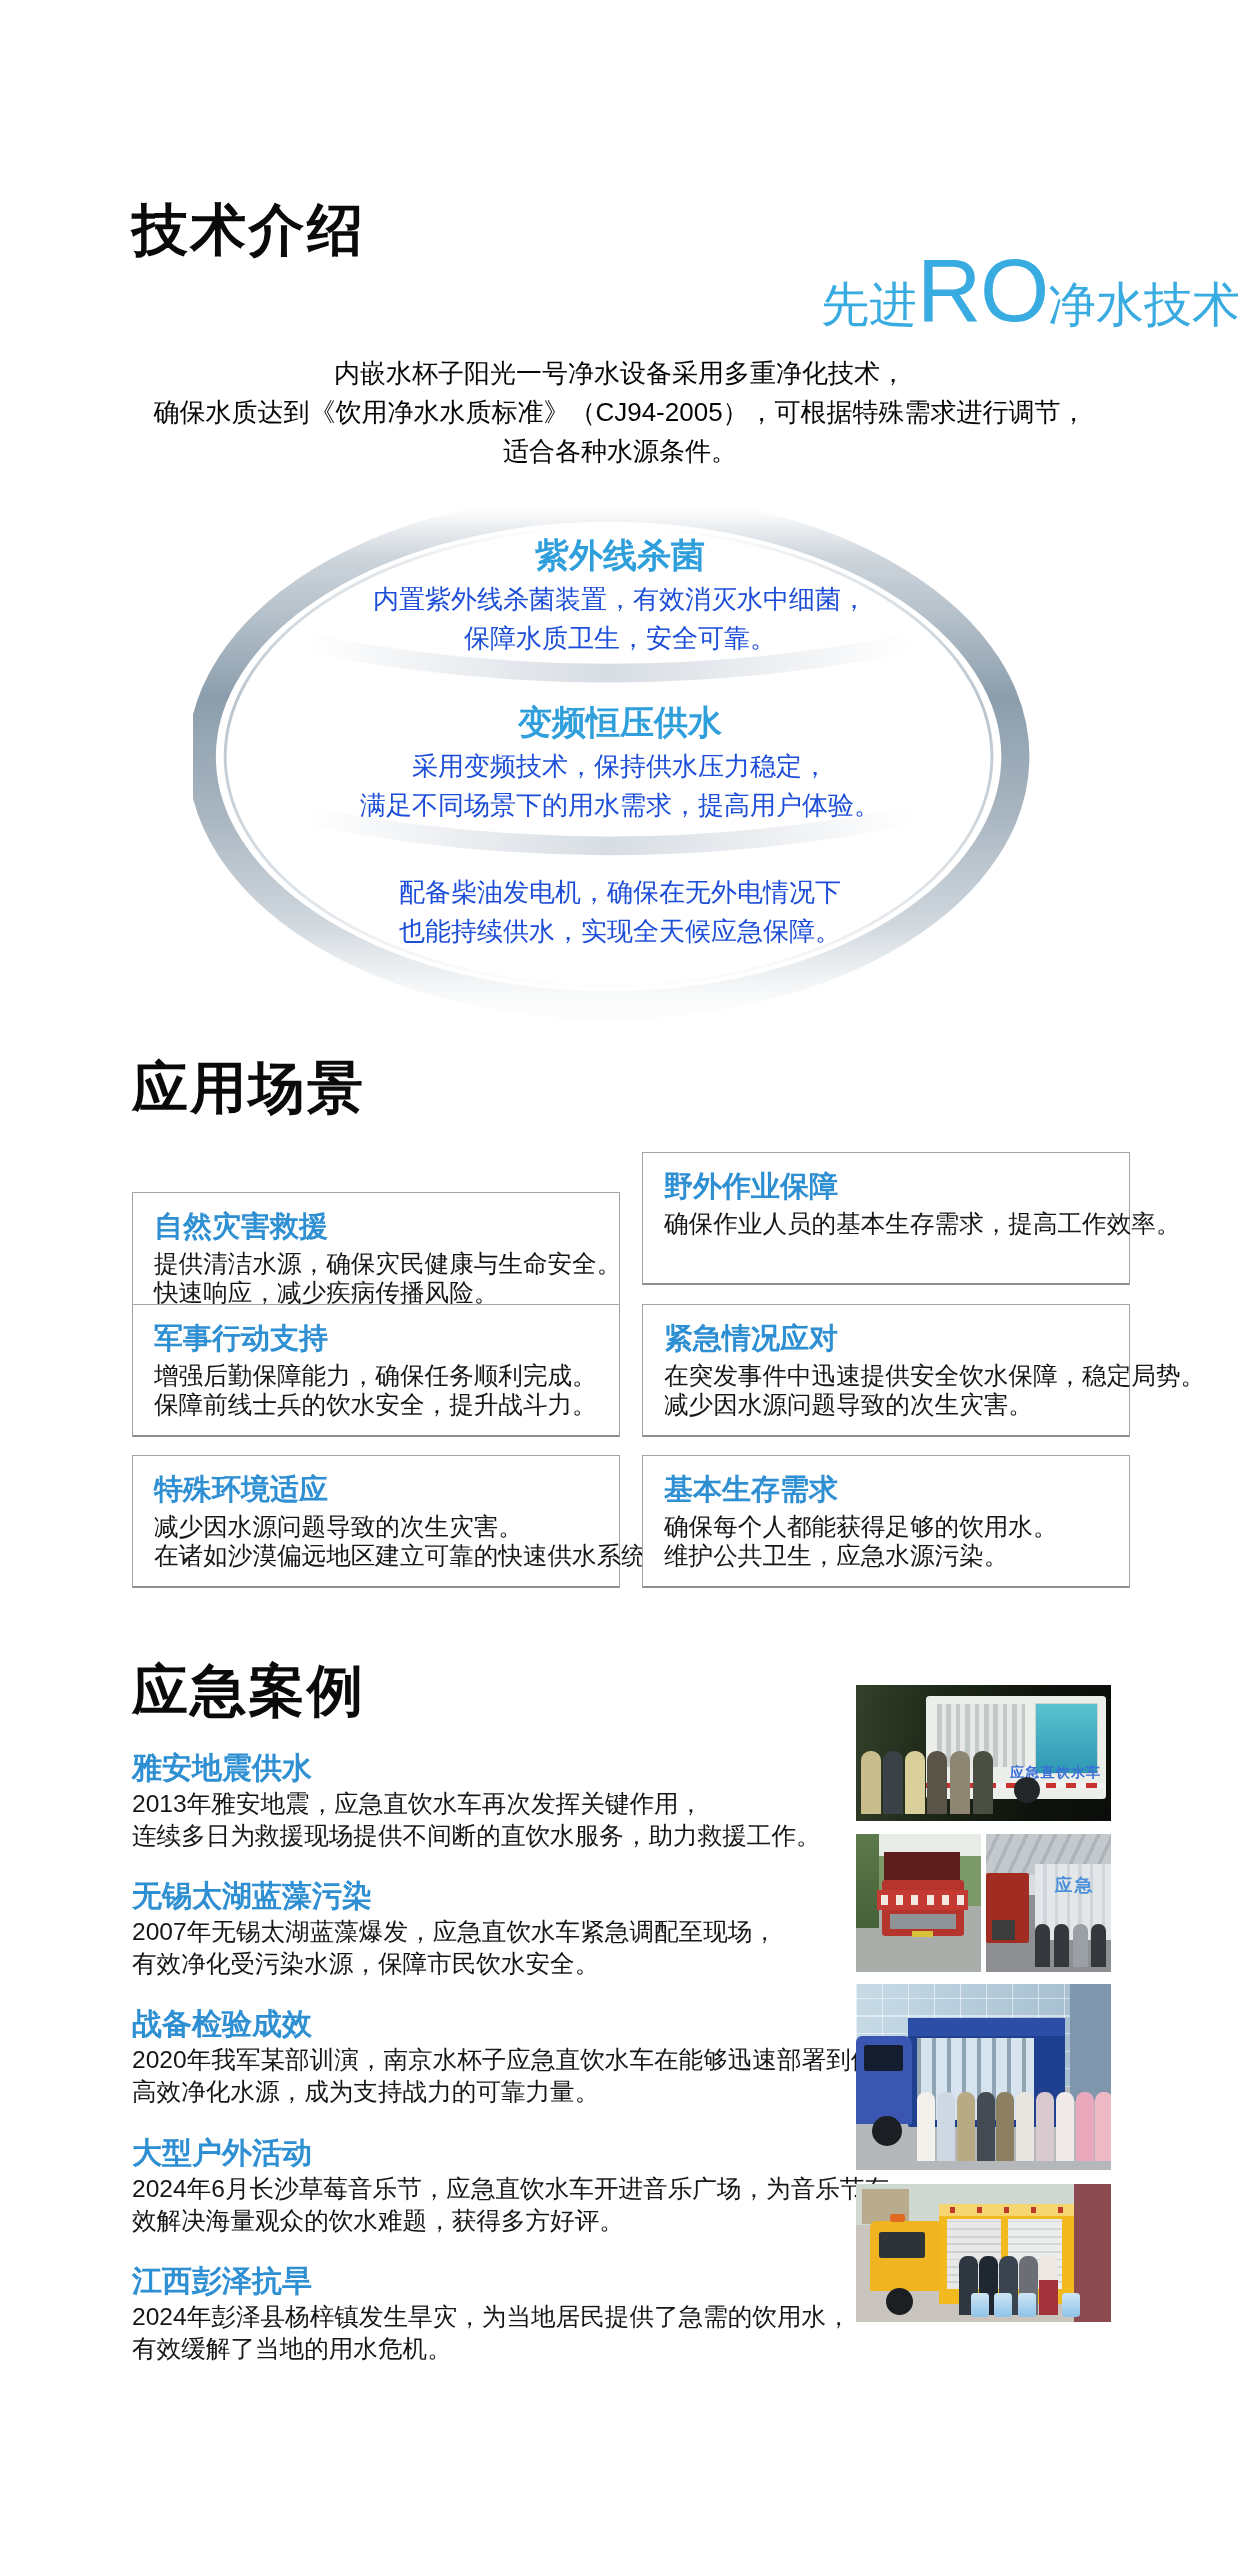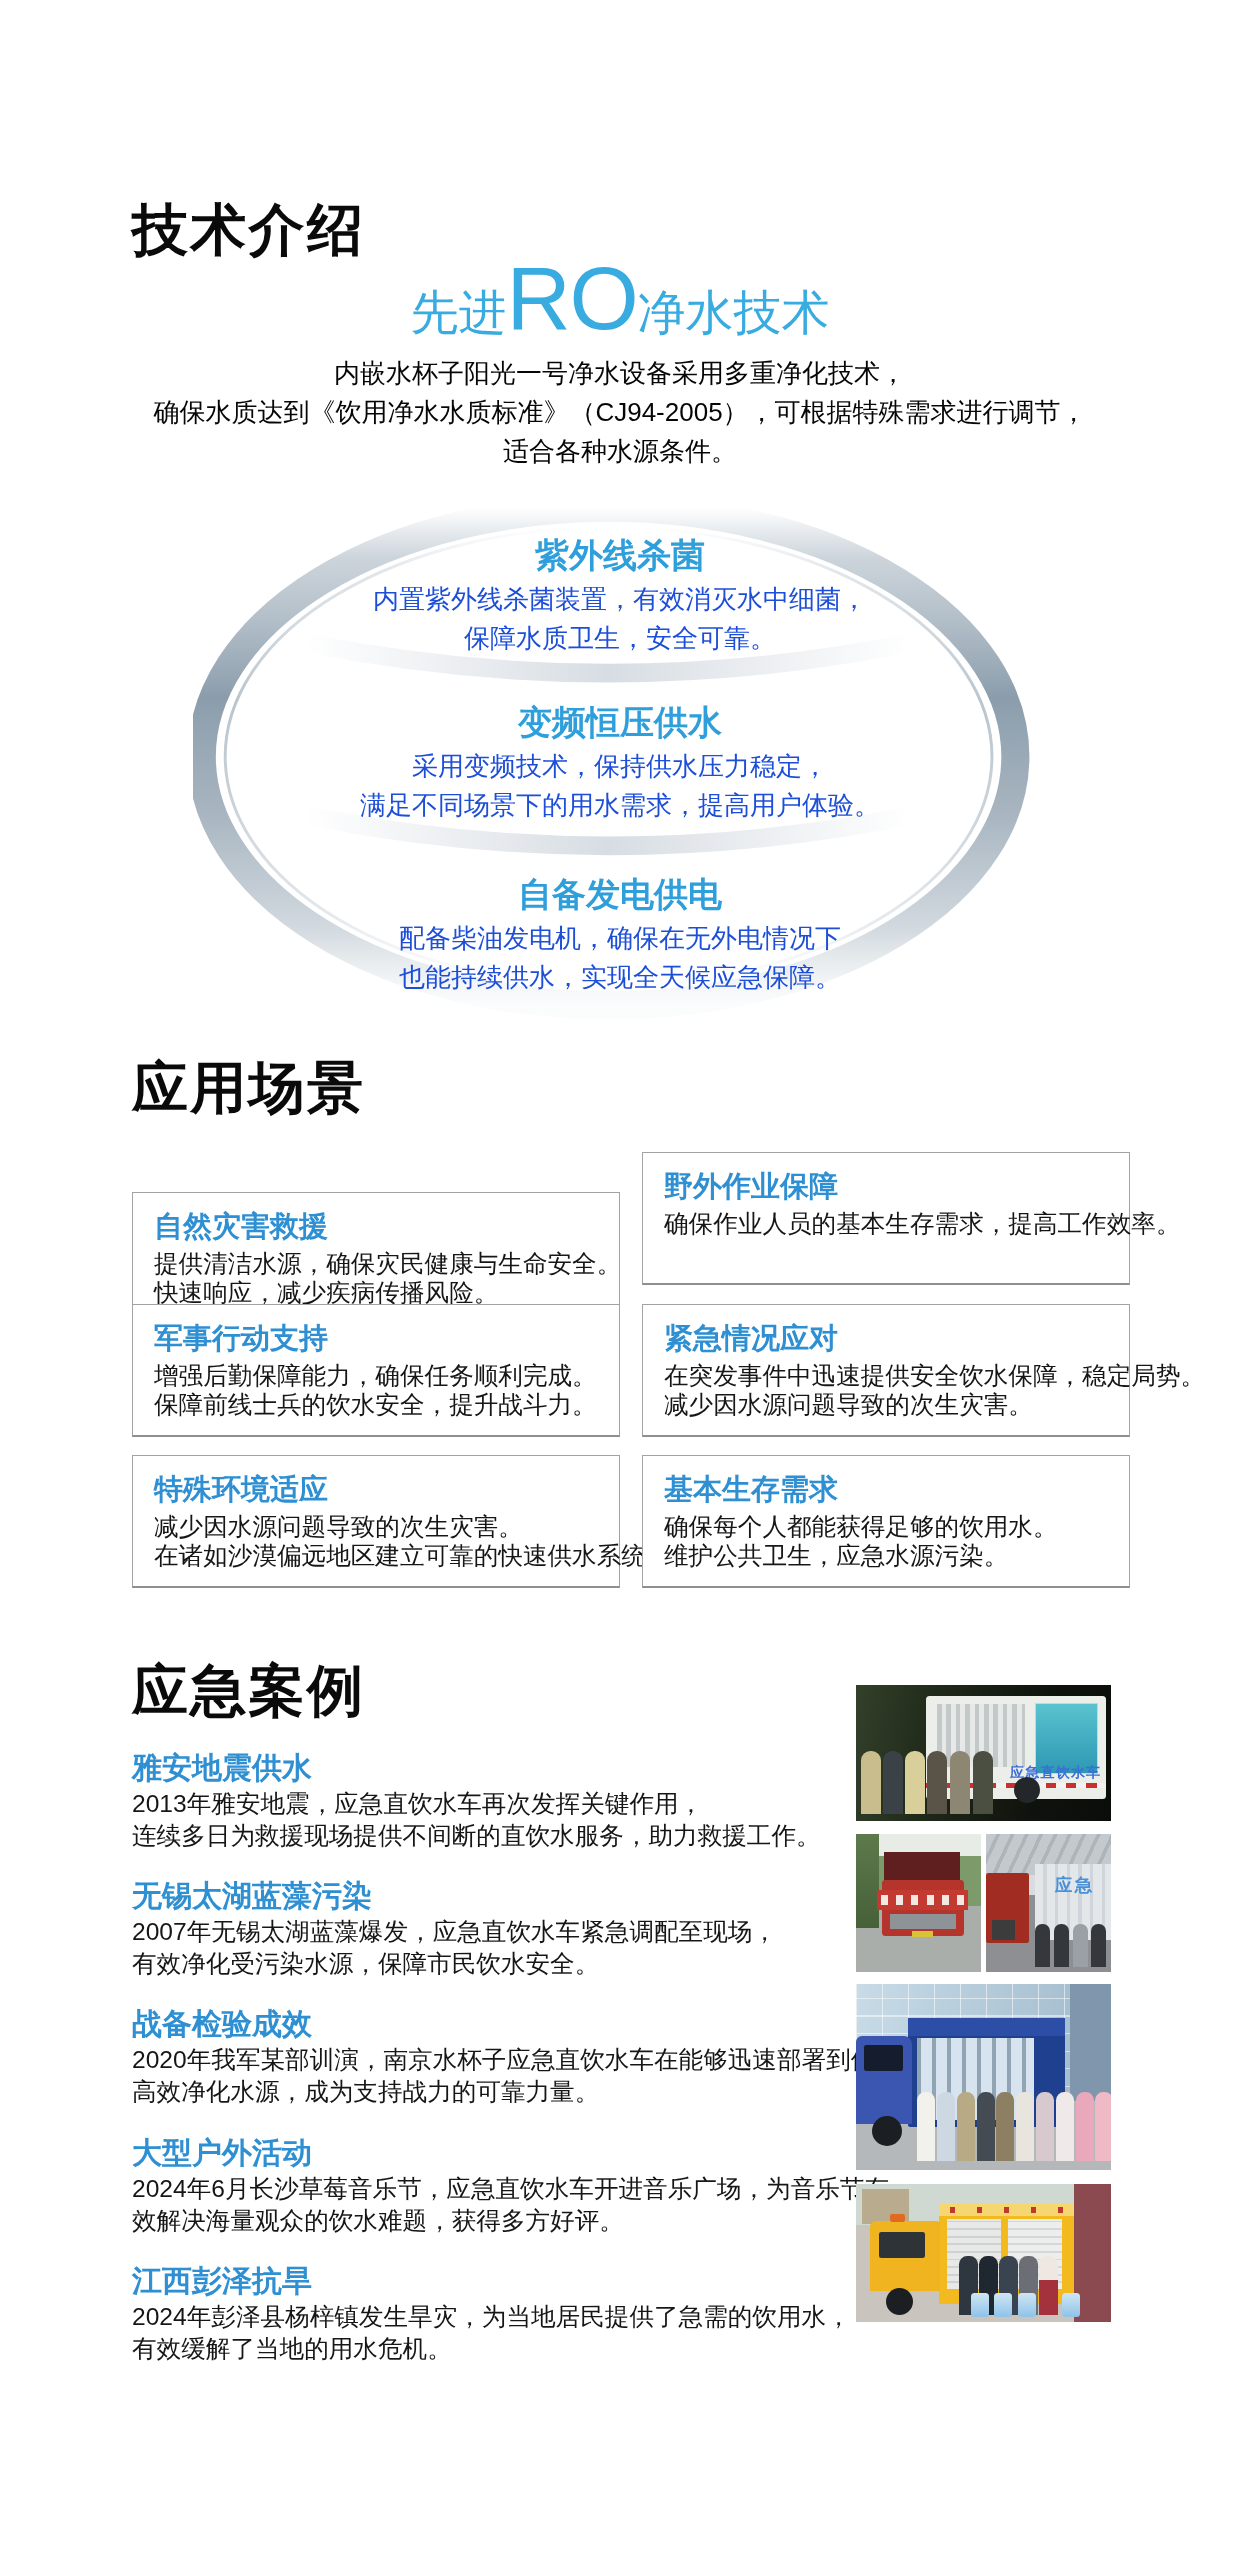--- a/index.html
+++ b/index.html
@@ -4,21 +4,21 @@
 <style>
   html,body{margin:0;padding:0;background:#fff;}
   body{font-family:"Liberation Sans","DejaVu Sans",sans-serif;}
   #page{position:relative;width:1240px;height:2576px;background:#ffffff;overflow:hidden;}
 
   
   .big-heading{position:absolute;left:132px;margin:0;font-size:56px;line-height:59px;
     font-weight:700;color:#0a0a0a;letter-spacing:2.3px;white-space:nowrap;}
 
   
-  #headline{position:absolute;left:0;top:247px;width:1240px;text-align:center;color:#38abe0;white-space:nowrap;}
+  #headline{position:absolute;left:0;top:239px;width:1240px;text-align:right;color:#38abe0;white-space:nowrap;}
   #headline .cjk{font-size:48px;font-weight:500;vertical-align:baseline;}
   #headline .ro{font-size:89px;font-weight:500;letter-spacing:-1.2px;vertical-align:baseline;}
 
   
   #intro{position:absolute;left:0;top:354px;width:1240px;text-align:center;color:#060606;}
   #intro .line{font-size:26px;line-height:39px;}
 
   
   #swoosh{position:absolute;left:193px;top:499px;}
 
@@ -160,21 +160,20 @@
     <div class="f-title">紫外线杀菌</div>
     <div class="f-line">内置紫外线杀菌装置，有效消灭水中细菌，</div>
     <div class="f-line">保障水质卫生，安全可靠。</div>
   </div>
   <div class="feature" style="top:701px;">
     <div class="f-title">变频恒压供水</div>
     <div class="f-line">采用变频技术，保持供水压力稳定，</div>
     <div class="f-line">满足不同场景下的用水需求，提高用户体验。</div>
   </div>
   <div class="feature" style="top:873px;">
-    <div class="f-title">自备发电供电</div>
     <div class="f-line">配备柴油发电机，确保在无外电情况下</div>
     <div class="f-line">也能持续供水，实现全天候应急保障。</div>
   </div>
 
   <h1 class="big-heading" style="top:1058px;">应用场景</h1>
 
   <div class="card" style="left:132px;top:1192px;">
     <div class="c-title">自然灾害救援</div>
     <div class="c-line">提供清洁水源，确保灾民健康与生命安全。</div>
     <div class="c-line">快速响应，减少疾病传播风险。</div>

